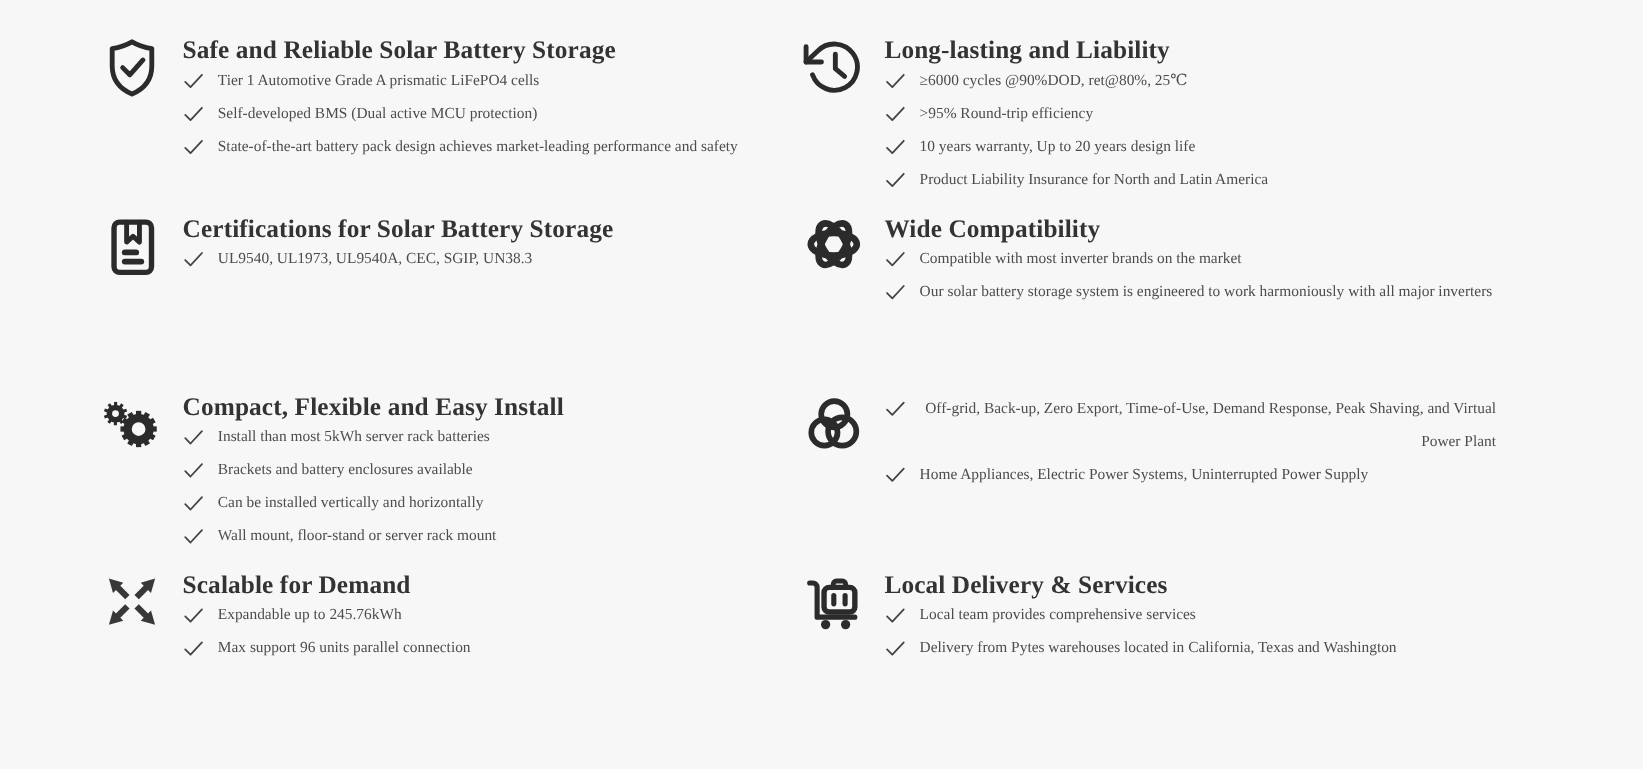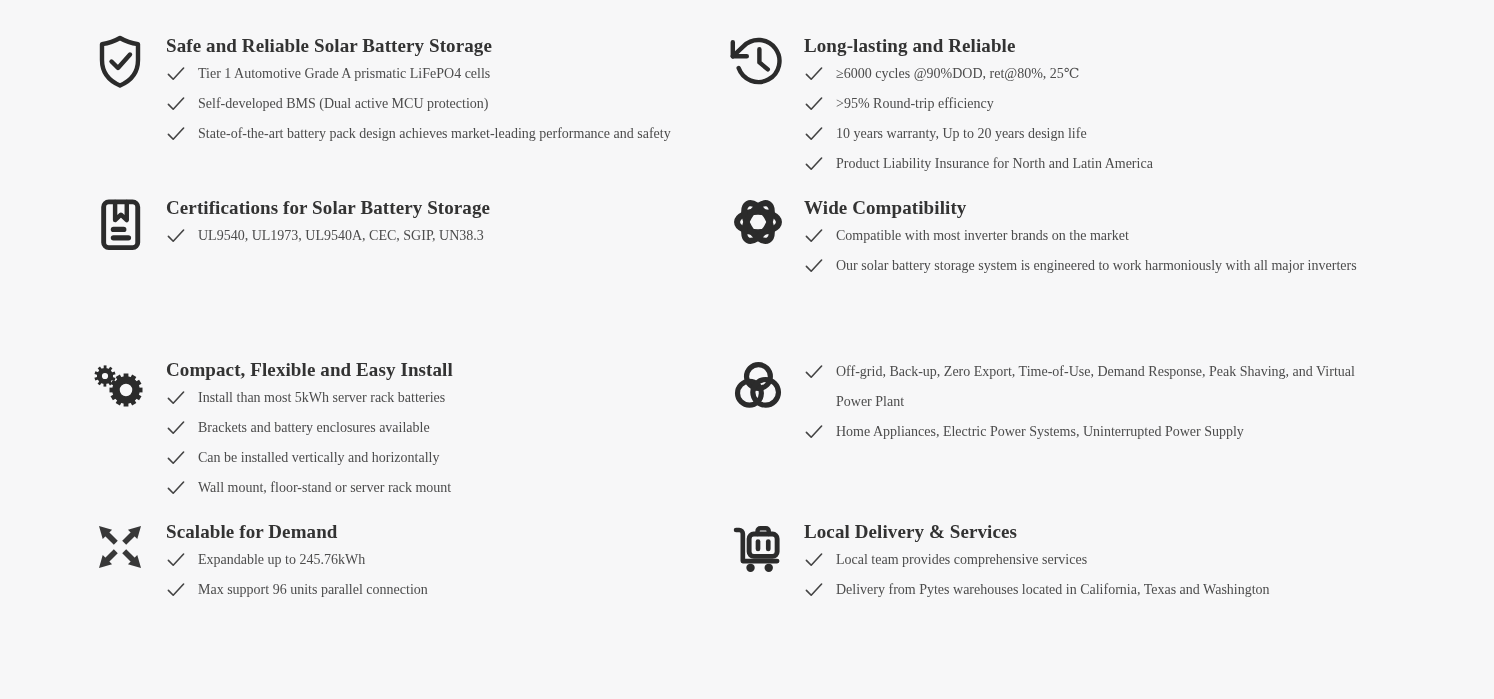--- a/index.html
+++ b/index.html
@@ -23,36 +23,37 @@
   }
   .icon-box {
     flex: 0 0 56px;
     width: 56px; height: 56px;
     display: flex; align-items: flex-start; justify-content: center;
   }
   .icon-box svg { display: block; }
   .feature-content { flex: 1 1 auto; min-width: 0; }
   .feature-title {
     margin: 0;
-    font-size: 19px;
+    font-size: 23px;
     font-weight: bold;
     color: #333333;
     line-height: 26px;
     letter-spacing: 0.1px;
   }
   ul.feature-items {
     margin: 0; padding: 0; list-style: none;
   }
   ul.feature-items li {
     display: flex;
     align-items: flex-start;
     gap: 12px;
     font-size: 14px;
     line-height: 30px;
     color: #4c4c4c;
+    text-align: right;
   }
   .check-icon {
     flex: 0 0 20px;
     margin-top: 7px;
     display: inline-flex;
   }
   .item-text { flex: 0 1 auto; }
   .col-right .item-text { max-width: 524px; }
   .stroke-ic { fill: none; stroke: #2b2b2b; stroke-linecap: round; stroke-linejoin: round; }
 </style>
@@ -103,21 +104,21 @@
 
   <div class="feature-block col-right">
     <span class="icon-box">
       <svg width="56" height="56" viewBox="0 0 24 24">
         <polyline class="stroke-ic" stroke-width="1.9" points="1.2 4 1.2 10 7.2 10"></polyline>
         <path class="stroke-ic" stroke-width="1.9" d="M3.71 15 a9 9 0 1 0 2.13 -9.36 L1.2 10"></path>
         <polyline class="stroke-ic" stroke-width="1.9" points="12.6 7 12.6 12.6 16.2 15.6"></polyline>
       </svg>
     </span>
     <div class="feature-content">
-      <h3 class="feature-title">Long-lasting and Reliable</h3>
+      <h3 class="feature-title">Long-lasting and Liability</h3>
       <ul class="feature-items">
   <li>
     <span class="check-icon">
       <svg width="20" height="16" viewBox="0 0 24 20">
         <polyline points="2.5 10.5 8.5 16.5 21.5 2.5" fill="none" stroke="#444444" stroke-width="2" stroke-linecap="round" stroke-linejoin="round"></polyline>
       </svg>
     </span>
     <span class="item-text">≥6000 cycles @90%DOD, ret@80%, 25℃</span>
   </li>
 

